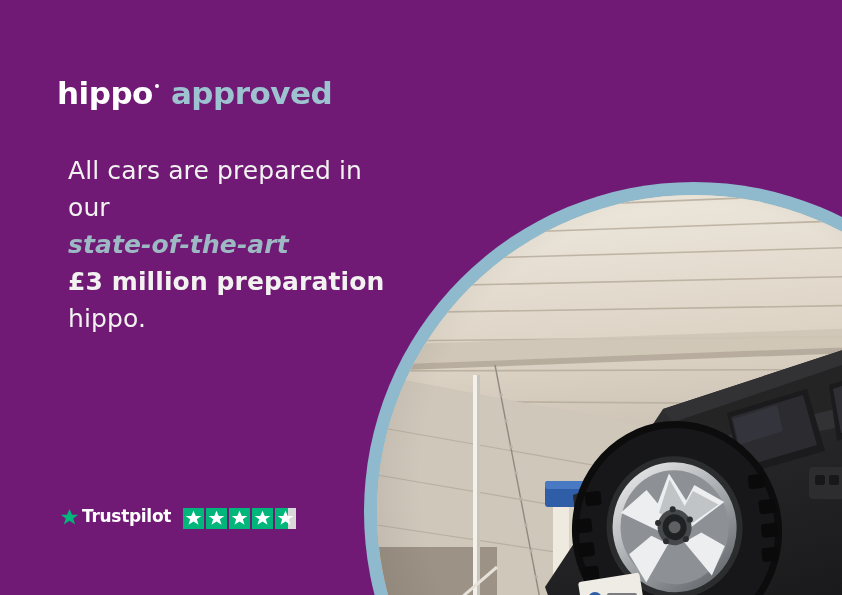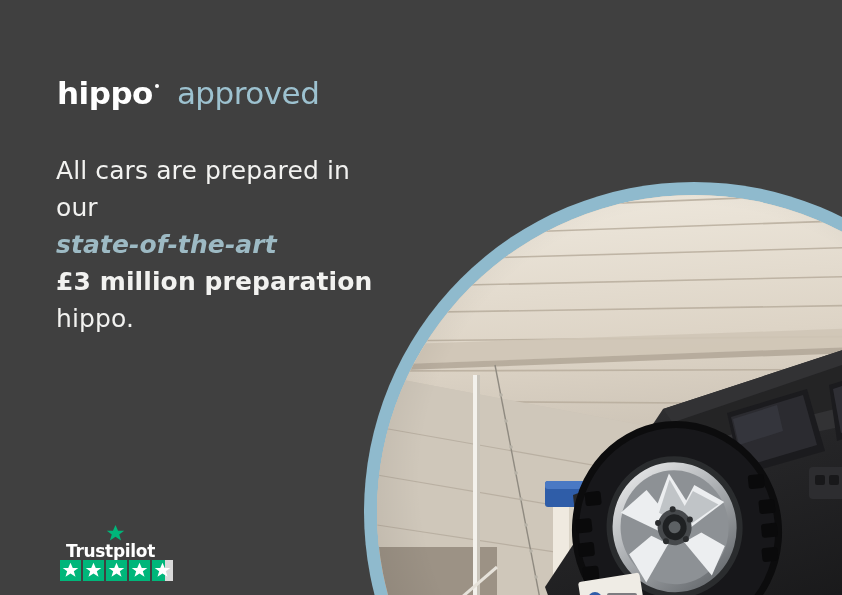--- a/index.html
+++ b/index.html
@@ -39,31 +39,31 @@
     height: 4px;
     border-radius: 50%;
     background: #ffffff;
     margin-left: 2px;
     position: relative;
     top: -16px;
   }
   .logo-approved {
     font-family: "DejaVu Sans", sans-serif;
     font-size: 31px;
-    font-weight: 400;
+    font-weight: 700;
     letter-spacing: -0.5px;
     color: #9dc2d0;
     line-height: 1;
-    margin-left: 18px;
+    margin-left: 12px;
   }
 
   
   #headline {
     position: absolute;
-    left: 56px;
+    left: 68px;
     top: 152px;
     width: 340px;
   }
   .hl-line {
     font-family: "DejaVu Sans", sans-serif;
     font-size: 25px;
     line-height: 37px;
     color: #f2f2f0;
     font-weight: 400;
     letter-spacing: 0.1px;
@@ -71,25 +71,24 @@
   .hl-line.accent {
     color: #9dbac4;
     font-weight: 700;
     font-style: italic;
   }
 
   
   #trustpilot {
     position: absolute;
     left: 60px;
-    top: 524px;
+    top: 508px;
     display: flex;
-    align-items: center;
+    align-items: flex-start;
     height: 24px;
-    flex-direction: column;
   }
   .tp-brandstar {
     width: 19px;
     height: 19px;
     margin-right: 3px;
     flex: 0 0 auto;
   }
   .tp-name {
     font-family: "DejaVu Sans", sans-serif;
     font-size: 17px;
@@ -148,21 +147,21 @@
   #photo-art {
     position: absolute;
     left: 0; top: 0;
     width: 634px;
     height: 634px;
   }
 </style>
 </head>
 <body>
 
-<div id="canvas" style="background: #404040;">
+<div id="canvas" style="background: #701a75;">
 
   <div id="logo">
     <span class="logo-hippo" style="color: rgb(255, 255, 255);">hippo</span>
     <span class="logo-tm"></span>
     <span class="logo-approved" style="color: rgb(157, 194, 208);">approved</span>
   </div>
 
   <div id="headline">
     <div class="hl-line" style="color: rgb(242, 242, 240);">All cars are prepared in our</div>
     <div class="hl-line accent" style="color: rgb(157, 186, 196);">state-of-the-art</div>

